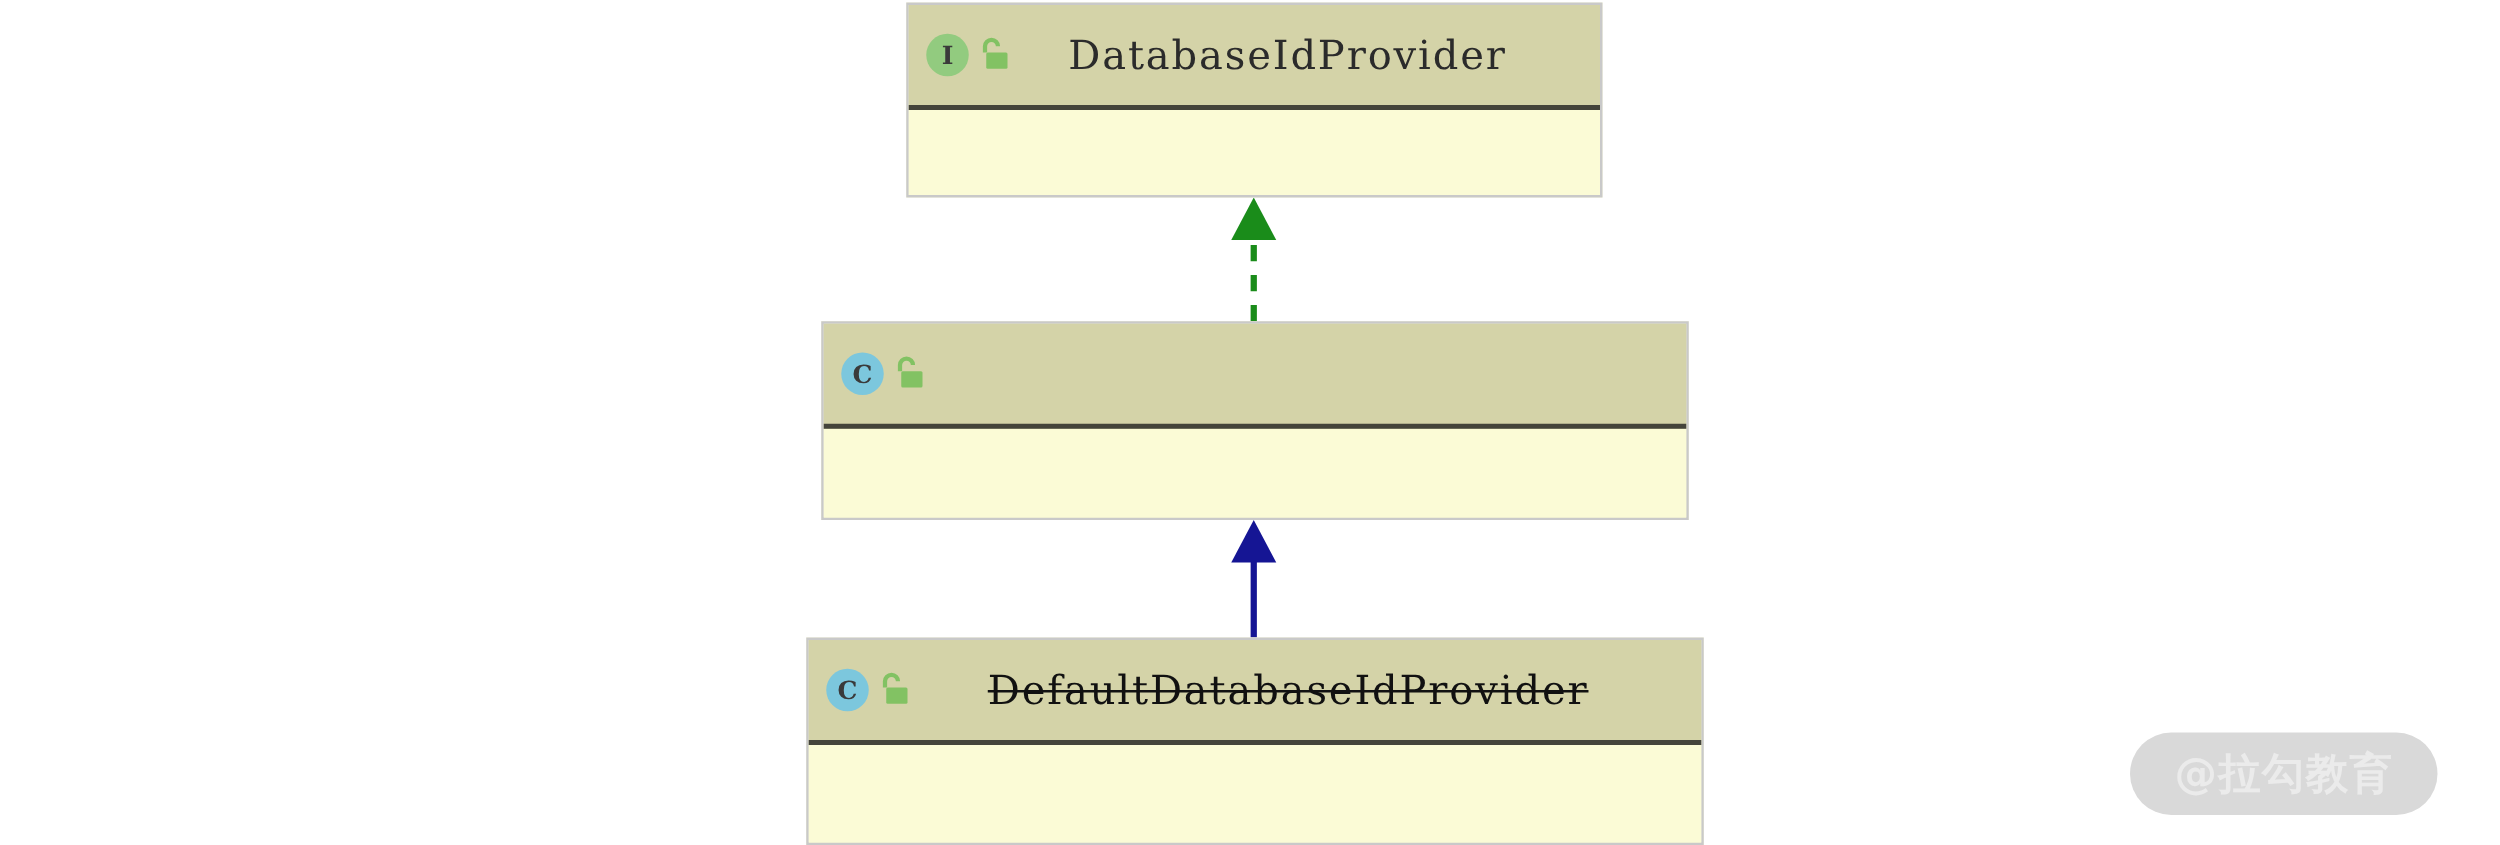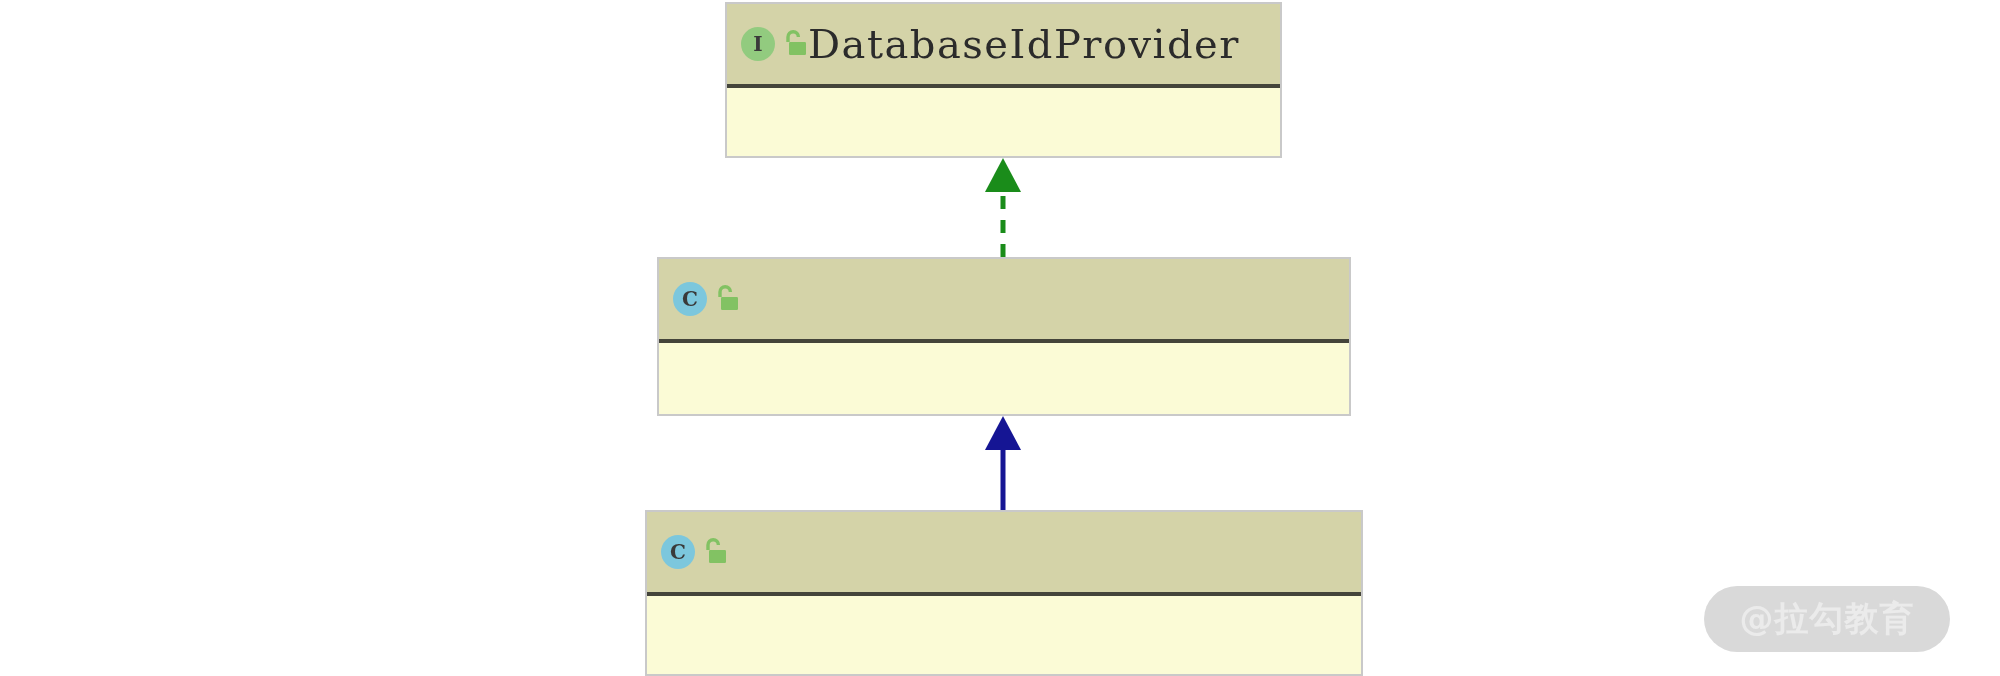--- a/index.html
+++ b/index.html
@@ -67,22 +67,23 @@
     flex: 0 0 auto;
     margin-left: 7px;
     width: 26px;
     height: 30px;
     position: relative;
   }
 
   
   .uml-title {
     flex: 1 1 auto;
+    text-align: center;
     font-family: "DejaVu Serif", serif;
-    font-size: 40px;
+    font-size: 32px;
     letter-spacing: 1.5px;
     white-space: nowrap;
     padding-right: 28px;
   }
   .title-interface { color: #2b2b2b; }
   .title-class     { color: #2222b8; }
   .title-deprecated {
     color: #111111;
     text-decoration: line-through;
     text-decoration-thickness: 2px;
@@ -165,20 +166,21 @@
 
   <div class="uml-node" style="left:645px; top:510px; width:718px; height:166px;">
     <div class="uml-header" style="height:84px;">
       <span class="badge badge-class">C</span>
       <span class="lock-icon">
         <svg viewBox="0 0 26 30" width="26" height="30">
           <path d="M6 13 L6 8 A5.2 5.2 0 0 1 16.4 8" fill="none" stroke="#82c263" stroke-width="3.4"></path>
           <rect x="7" y="13" width="17" height="13" rx="1.2" fill="#82c263"></rect>
         </svg>
       </span>
+      <span class="uml-title title-deprecated">DefaultDatabaseIdProvider</span>
     </div>
     <div class="uml-body" style="height:78px;"></div>
   </div>
 
   <div class="watermark">
     <span class="watermark-text">@拉勾教育</span>
   </div>
 
 </div>
 

